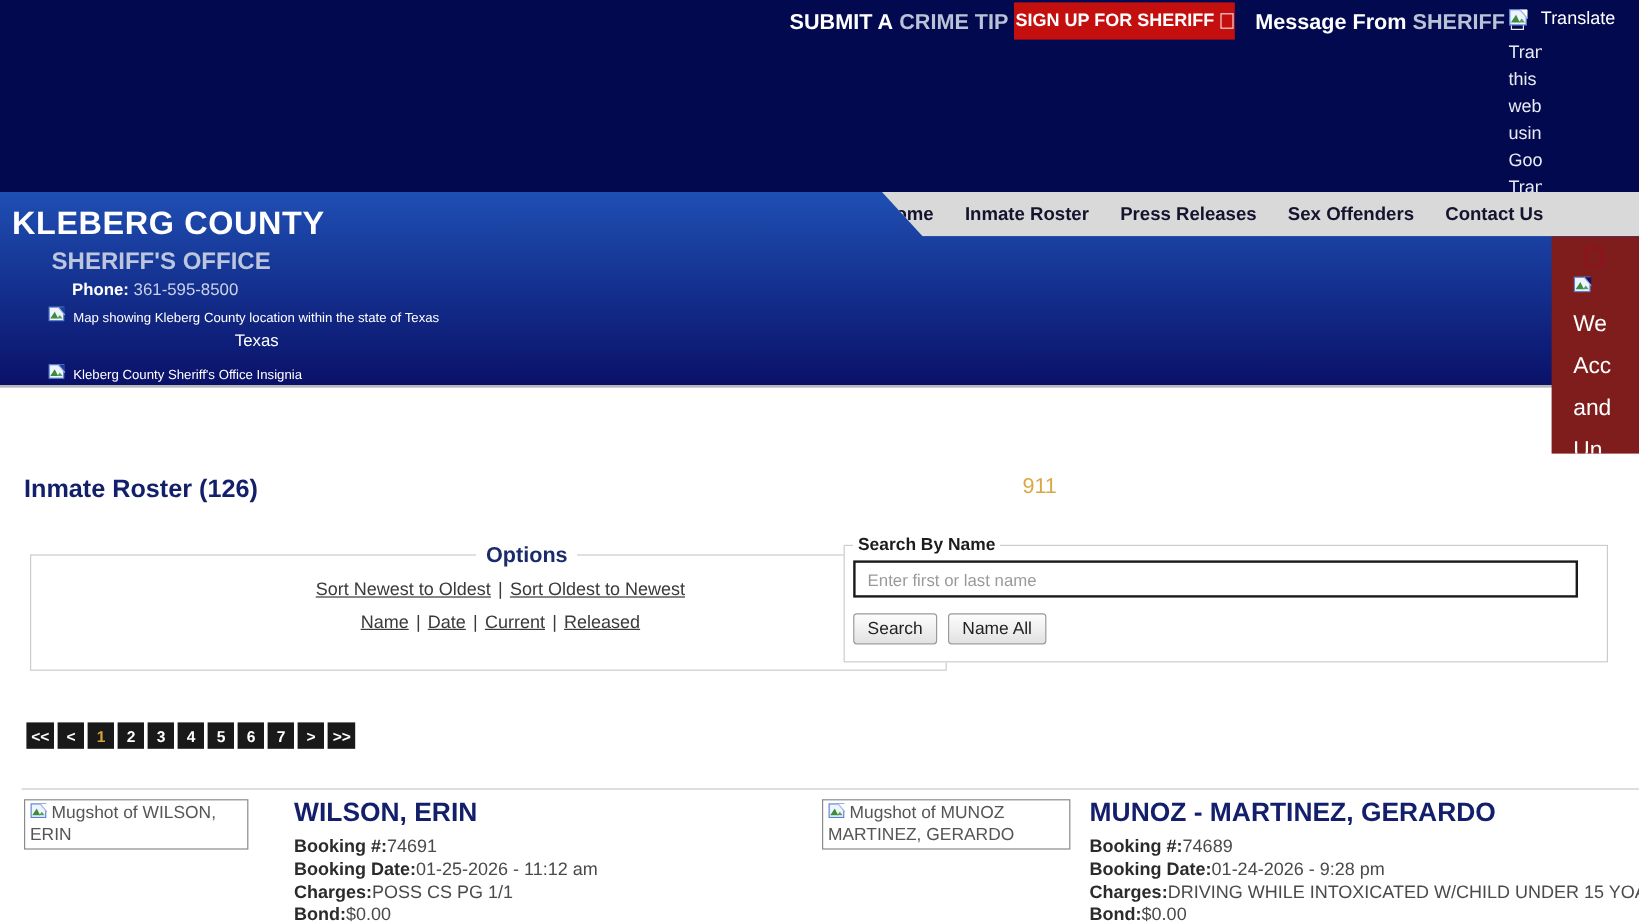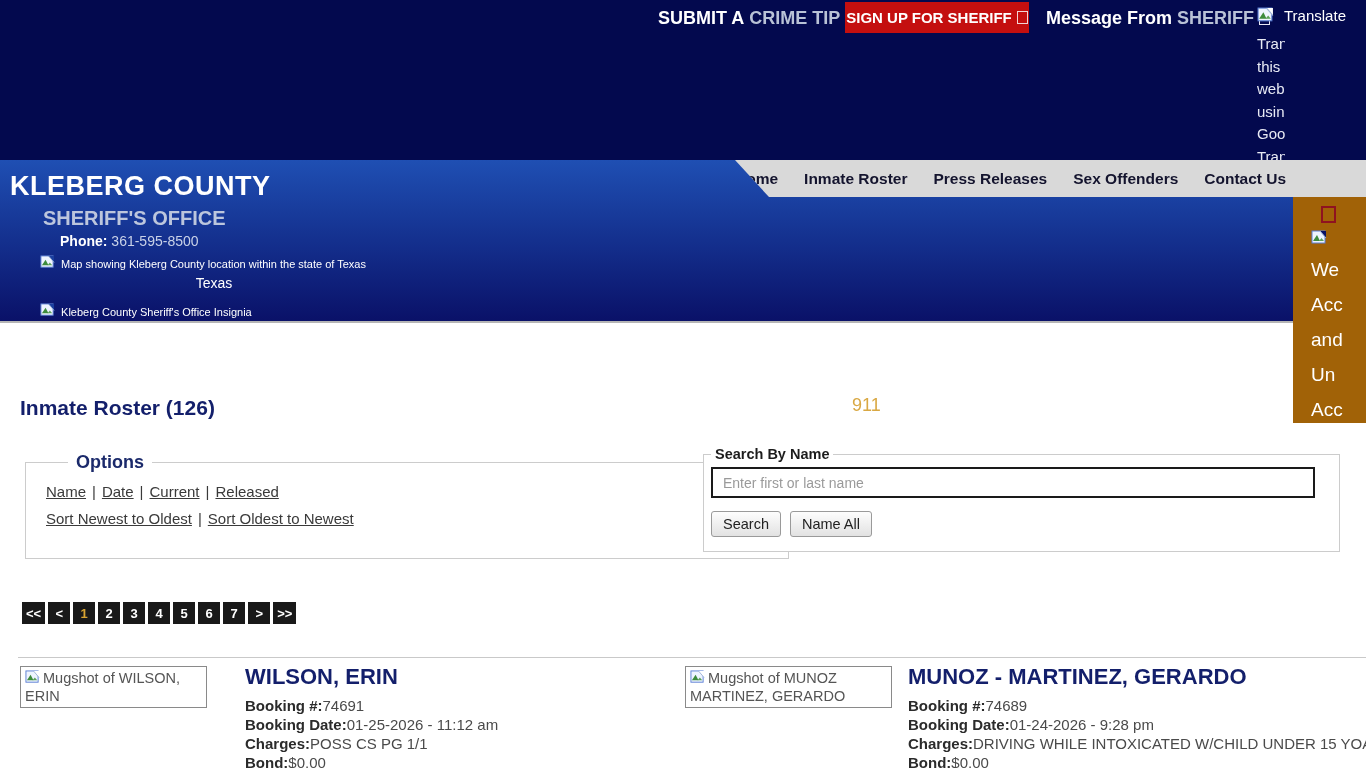--- a/index.html
+++ b/index.html
@@ -44,34 +44,34 @@
 
   
   .navbar { position:absolute; left:735px; top:160px; width:631px; height:37px;
             background:#d9d9d9;
             clip-path:polygon(0 0,631px 0,631px 37px,34px 37px);
             display:flex; align-items:center; justify-content:flex-start; gap:26px;
             padding-right:10px; }
   .nav-link { font-size:15.5px; font-weight:bold; color:#14142e; cursor:pointer; white-space:nowrap; }
 
   
-  .side-panel { position:absolute; left:1293px; top:197px; width:73px; height:226px;
-                background:#a16207; overflow:hidden; }
+  .side-panel { position:absolute; left:1293px; top:197px; width:73px; height:181px;
+                background:#7f1d1d; overflow:hidden; }
   .side-red-box { display:block; width:15px; height:17px; border:2px solid #8f1220;
                   margin:9px 0 0 28px; }
   .side-broken { margin:7px 0 0 18px; }
   .side-lines { padding-left:18px; color:#fff; font-size:19px; line-height:35px; margin-top:2px; }
 
   
   .page-title { position:absolute; left:20px; top:396px; font-size:21px; font-weight:bold;
                 color:#131f6b; }
   .stray-911 { position:absolute; left:852px; top:395px; font-size:18px; color:#d9a843; }
 
   fieldset { position:absolute; border:1px solid #ccc; background:#fff; }
-  .options-fs { left:25px; top:452px; width:764px; height:107px; padding:10px 0 0 20px; }
+  .options-fs { left:25px; top:452px; width:764px; height:107px; padding:10px 0 0 20px;text-align:center; }
   .options-fs legend { font-size:18px; font-weight:bold; color:#1b2a6b; margin-left:22px;
                        padding:0 8px; }
   .link-row { font-size:15px; color:#3a3a3a; margin-bottom:10px; }
   .link-row a { color:#3a3a3a; text-decoration:underline; cursor:pointer; }
   .link-row a + a::before { content:" | "; text-decoration:none; color:#3a3a3a;
                             display:inline-block; margin:0 6px; }
 
   .search-fs { left:703px; top:446px; width:637px; height:106px; padding:5px 0 0 7px; }
   .search-fs legend { font-size:14.5px; font-weight:bold; color:#1c1c1c; margin-left:0px;
                       padding:0 4px; }
@@ -203,24 +203,24 @@
       <div>Acc</div>
     </div>
   </div>
 
   <div class="page-title">Inmate Roster (126)</div>
   <div class="stray-911">911</div>
 
   <fieldset class="options-fs">
     <legend>Options</legend>
     <div class="link-row">
+      <a>Sort Newest to Oldest</a><a>Sort Oldest to Newest</a>
+    </div>
+    <div class="link-row">
       <a>Name</a><a>Date</a><a>Current</a><a>Released</a>
-    </div>
-    <div class="link-row">
-      <a>Sort Newest to Oldest</a><a>Sort Oldest to Newest</a>
     </div>
   </fieldset>
 
   <fieldset class="search-fs">
     <legend>Search By Name</legend>
     <input class="search-input" type="text" placeholder="Enter first or last name" style="">
     <div class="btn-row">
       <button class="push-btn">Search</button>
       <button class="push-btn">Name All</button>
     </div>

